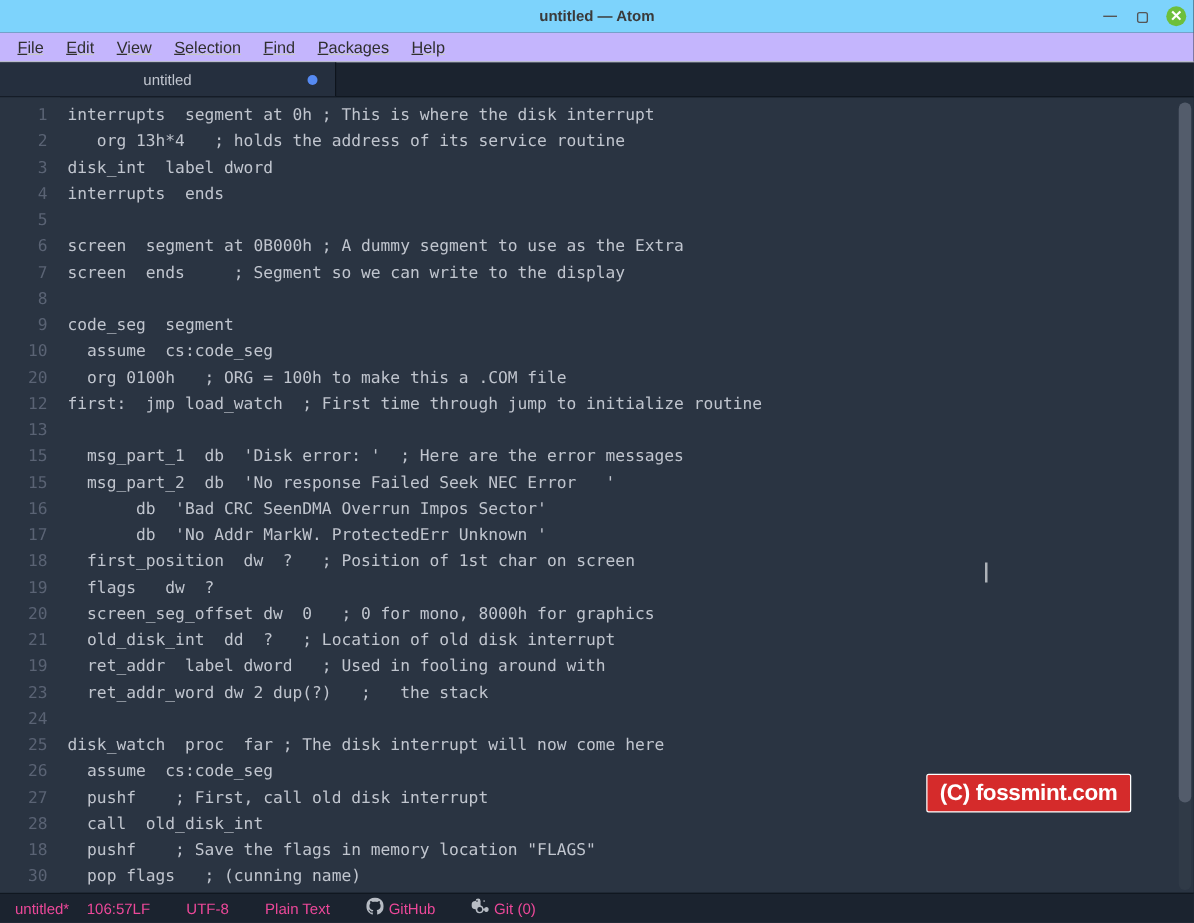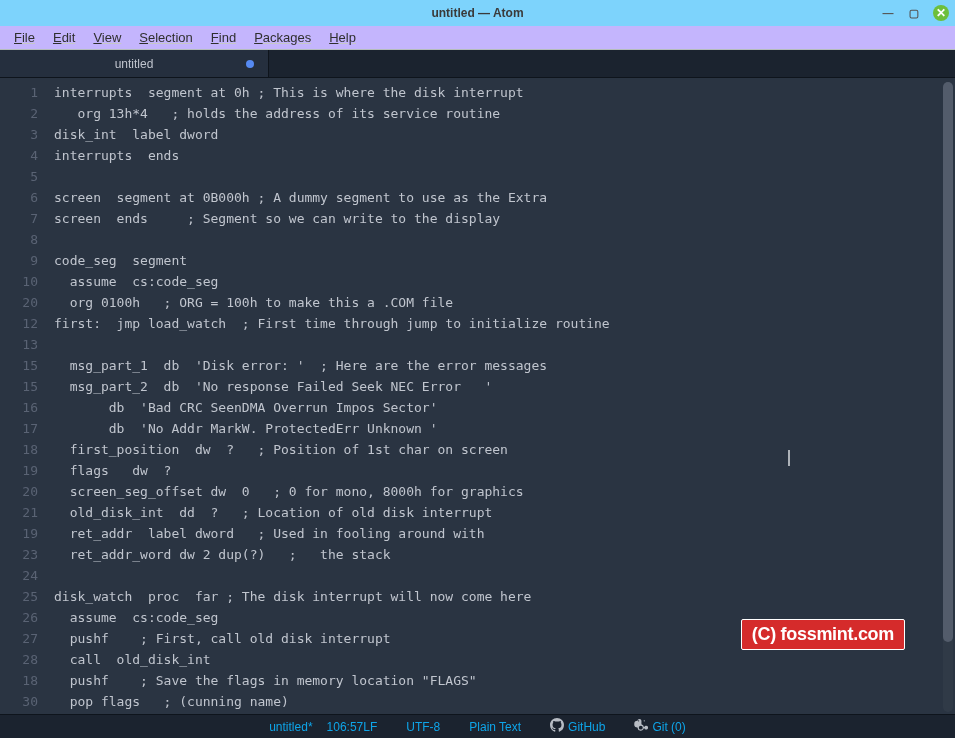--- a/index.html
+++ b/index.html
@@ -126,26 +126,26 @@
     font-weight:bold;
     font-size:18px;
     padding:4px 10px;
     border-radius:2px;
     border:1px solid #fff;
     letter-spacing: -0.3px;
   }
   .statusbar {
     height: 24px;
     background: #1b232f;
-    color: #0ea5e9;
+    color: #ec4899;
     display:flex;
     align-items:center;
     font-size:12px;
     padding: 0 12px;
-    justify-content: center;
+    justify-content: flex-start;
     border-top:1px solid #0e141c;
   }
   .status-left { display:flex; gap:14px;}
   .status-right { display:flex; gap:29px; align-items:center;}
   .status-item { cursor:pointer; display:flex; align-items:center; gap:4px;}
   .gh-icon svg, .git-icon svg { fill:#b7bcc4; }
 </style>
 </head>
 <body>
 

